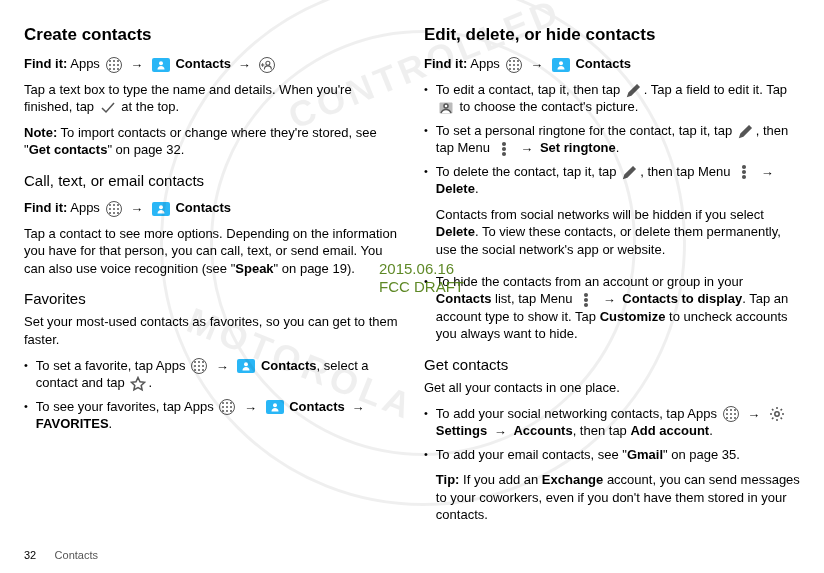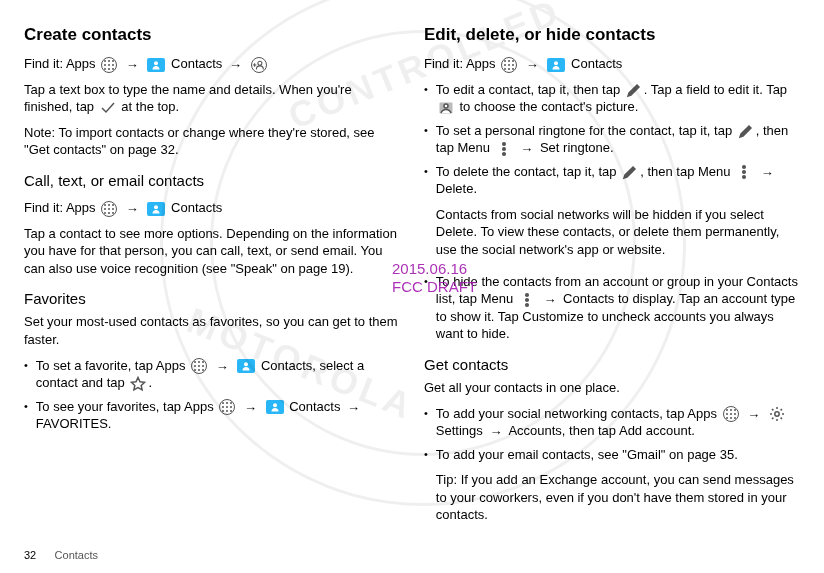--- a/index.html
+++ b/index.html
@@ -5,39 +5,39 @@
   html,body{margin:0;padding:0;width:824px;height:573px;font-family:Arial,Helvetica,sans-serif;font-size:13px;color:#000;line-height:1.35;background:#fff;overflow:hidden}
   .watermark{position:absolute;inset:0;opacity:.06;pointer-events:none}
   .watermark .circle{position:absolute;border:3px solid #000;border-radius:50%}
   .watermark .txt{position:absolute;font-size:36px;font-weight:bold;color:#000;letter-spacing:4px}
   .page{position:relative;width:824px;height:573px;box-sizing:border-box;padding:20px 24px 12px}
   .cols{display:flex;gap:24px}
   .col{flex:1}
   h2{font-size:17px;font-weight:600;margin:4px 0 6px}
   h3{font-size:15px;font-weight:400;margin:12px 0 4px}
   p{margin:4px 0 8px}
-  b{font-weight:normal}
+  b{font-weight:bold}
   .findit{margin:8px 0}
   .bullet{display:flex;gap:8px;margin:6px 0}
   .bullet .dot{flex:0 0 auto;font-size:11px;line-height:1.6}
   .bullet .body{flex:1}
   .ic{display:inline-flex;vertical-align:middle;width:16px;height:16px;margin:0 2px}
   .ic svg{width:16px;height:16px}
   .ic.apps{border:1px solid #555;border-radius:50%;width:16px;height:16px;box-sizing:border-box;align-items:center;justify-content:center}
   .dots9{display:grid;grid-template-columns:repeat(3,2px);grid-template-rows:repeat(3,2px);gap:2px}
   .dots9 span{width:2px;height:2px;background:#555;border-radius:50%}
   .ic.contacts{width:18px;height:14px;background:#29b6f6;border-radius:2px;align-items:center;justify-content:center}
   .ic.contacts svg{width:10px;height:10px}
   .ic.addperson{border:1.3px solid #555;border-radius:50%;width:16px;height:16px;box-sizing:border-box;align-items:center;justify-content:center}
   .ic.check svg, .ic.star svg, .ic.pencil svg, .ic.pic svg, .ic.speaker svg, .ic.more svg, .ic.gear svg{stroke:#555;fill:none;stroke-width:1.5}
   .ic.phone{width:18px;height:14px;background:#29b6f6;border-radius:2px;align-items:center;justify-content:center}
   .footer{position:absolute;bottom:10px;left:24px;font-size:11px;color:#555}
   .pn{font-weight:normal;color:#000}
   .arrow{display:inline-block;padding:0 3px;font-weight:bold}
-  .dateStamp{position:absolute;top:260px;left:392px;color:#a21caf;font-size:15px;line-height:1.2;opacity:.9;pointer-events:none}
+  .dateStamp{position:absolute;top:260px;left:379px;color:#4d7c0f;font-size:15px;line-height:1.2;opacity:.9;pointer-events:none}
 </style>
 </head>
 <body>
 
 <div class="page">
   <div class="watermark">
     <div class="circle" style="width:520px;height:520px;left:160px;top:-20px"></div>
     <div class="circle" style="width:420px;height:420px;left:210px;top:30px"></div>
     <div class="txt" style="left:280px;top:40px;transform:rotate(-22deg)">CONTROLLED</div>
     <div class="txt" style="left:180px;top:340px;transform:rotate(22deg)">MOTOROLA</div>

